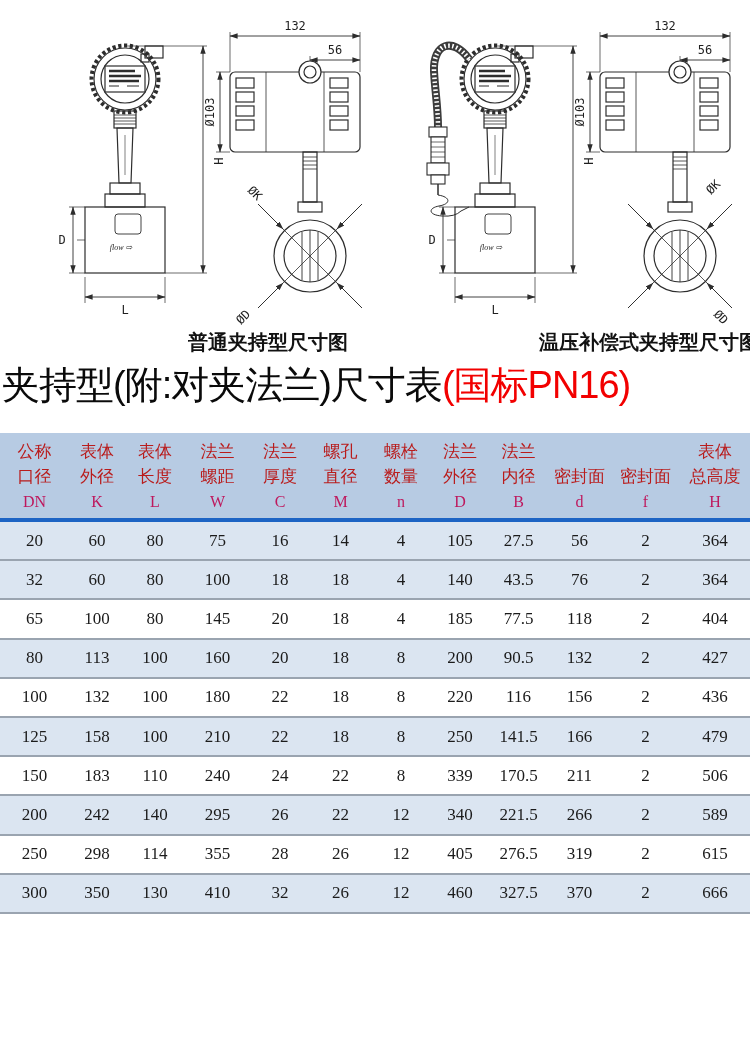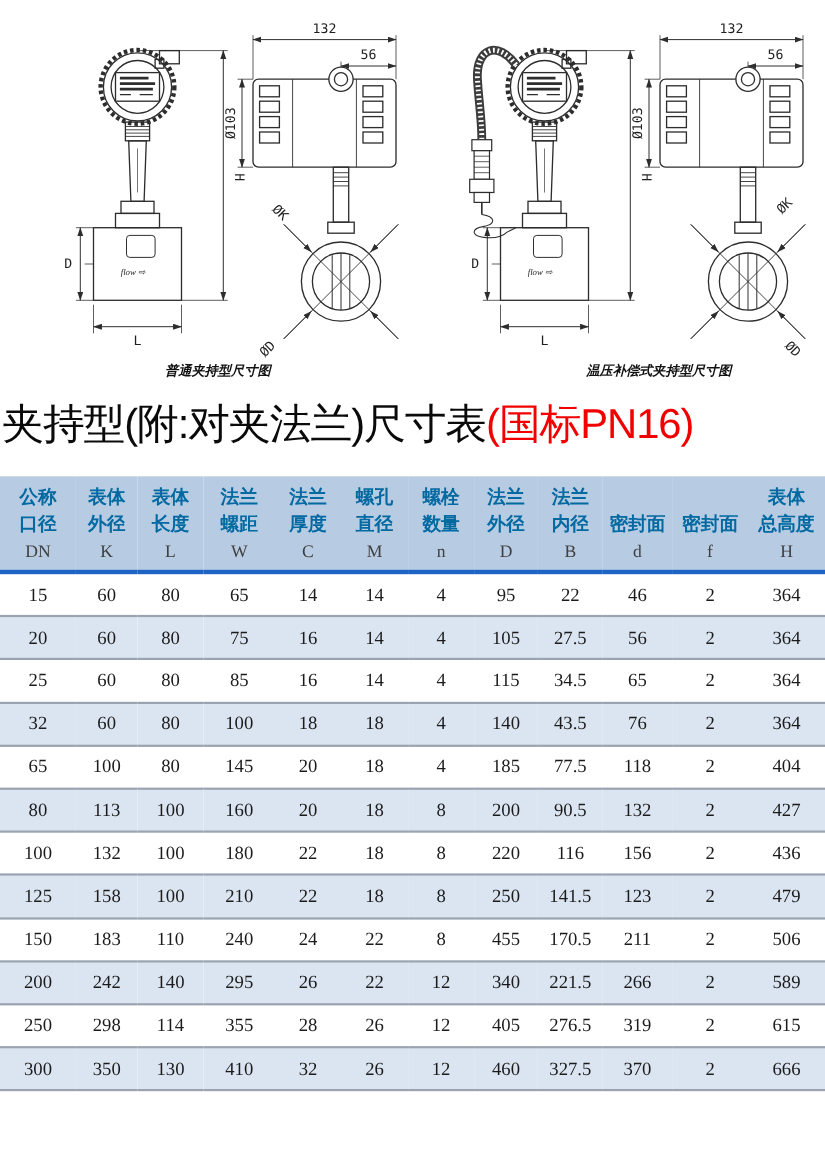--- a/index.html
+++ b/index.html
@@ -6,37 +6,37 @@
   .page{position:relative;width:750px;height:1046px;background:#fff;overflow:hidden;
         font-family:"Liberation Sans",sans-serif;}
   svg.draw{position:absolute;top:0;left:0;}
   
   .ext{stroke:#2d2d2d;stroke-width:.7;fill:none;}
   .dim{stroke:#2d2d2d;stroke-width:.9;fill:none;}
   .dimtxt{font-family:"DejaVu Sans Mono",monospace;font-size:12px;fill:#1f1f1f;
           stroke:none;text-anchor:middle;}
   .flowtxt{font-family:"Liberation Serif",serif;font-style:italic;font-size:8px;
            fill:#1f1f1f;stroke:none;text-anchor:middle;}
-  .caption{position:absolute;top:329px;font-size:12px;font-weight:600;color:#121212;
-           text-align:center;font-style:italic;}
+  .caption{position:absolute;top:329px;font-size:20px;font-weight:600;color:#121212;
+           text-align:right;}
   #cap-left{left:48px;width:300px;}
   #cap-right{left:439px;width:320px;}
   .title{position:absolute;top:360px;left:2px;font-size:38px;font-weight:500;
          color:#0a0a0a;white-space:nowrap;letter-spacing:-1px;}
   .title .red{color:var(--title-red,#f20000);margin-top:43px;}
   
   table.dims{position:absolute;top:433px;left:0;width:750px;border-collapse:collapse;
              table-layout:fixed;}
   table.dims th{background:var(--header-bg,#b7cbe3);vertical-align:bottom;
                 padding:6px 0 5px;border-bottom:4px solid var(--header-rule,#1d64c4);
                 font-weight:normal;}
-  .cn{font-family:"Liberation Sans",sans-serif;font-weight:700;font-size:17px;
-      line-height:25px;color:#0369a1;}
+  .cn{font-family:"Liberation Sans",sans-serif;font-weight:400;font-size:17px;
+      line-height:25px;color:#b91c1c;}
   .sym{font-family:"Liberation Serif",serif;font-size:16px;line-height:22px;
-       color:#404040;padding-top:2px;}
+       color:#be185d;padding-top:2px;}
   table.dims td{height:35.2px;text-align:center;font-family:"Liberation Serif",serif;
                 font-size:17px;color:#1b1b1b;border-bottom:2px solid var(--row-rule,#9aa4b0);
                 background:#fff;}
   table.dims tr.stripe td{background:var(--stripe-bg,#dbe5f1);}
 </style>
 </head>
 <body>
 
 <div class="page">
 
@@ -244,62 +244,34 @@
             <div class="sym">f</div>
           </th>
           <th>
             <div class="cn">表体</div>
             <div class="cn">总高度</div>
             <div class="sym">H</div>
           </th>
         </tr>
     </thead>
     <tbody id="table-body">
-        <tr>
-          <td>15</td>
-          <td>60</td>
-          <td>80</td>
-          <td>65</td>
-          <td>14</td>
-          <td>14</td>
-          <td>4</td>
-          <td>95</td>
-          <td>22</td>
-          <td>46</td>
-          <td>2</td>
-          <td>364</td>
-        </tr>
         <tr class="stripe">
           <td>20</td>
           <td>60</td>
           <td>80</td>
           <td>75</td>
           <td>16</td>
           <td>14</td>
           <td>4</td>
           <td>105</td>
           <td>27.5</td>
           <td>56</td>
           <td>2</td>
           <td>364</td>
         </tr>
-        <tr>
-          <td>25</td>
-          <td>60</td>
-          <td>80</td>
-          <td>85</td>
-          <td>16</td>
-          <td>14</td>
-          <td>4</td>
-          <td>115</td>
-          <td>34.5</td>
-          <td>65</td>
-          <td>2</td>
-          <td>364</td>
-        </tr>
         <tr class="stripe">
           <td>32</td>
           <td>60</td>
           <td>80</td>
           <td>100</td>
           <td>18</td>
           <td>18</td>
           <td>4</td>
           <td>140</td>
           <td>43.5</td>
@@ -352,33 +324,33 @@
         <tr class="stripe">
           <td>125</td>
           <td>158</td>
           <td>100</td>
           <td>210</td>
           <td>22</td>
           <td>18</td>
           <td>8</td>
           <td>250</td>
           <td>141.5</td>
-          <td>123</td>
+          <td>166</td>
           <td>2</td>
           <td>479</td>
         </tr>
         <tr>
           <td>150</td>
           <td>183</td>
           <td>110</td>
           <td>240</td>
           <td>24</td>
           <td>22</td>
           <td>8</td>
-          <td>455</td>
+          <td>339</td>
           <td>170.5</td>
           <td>211</td>
           <td>2</td>
           <td>506</td>
         </tr>
         <tr class="stripe">
           <td>200</td>
           <td>242</td>
           <td>140</td>
           <td>295</td>

